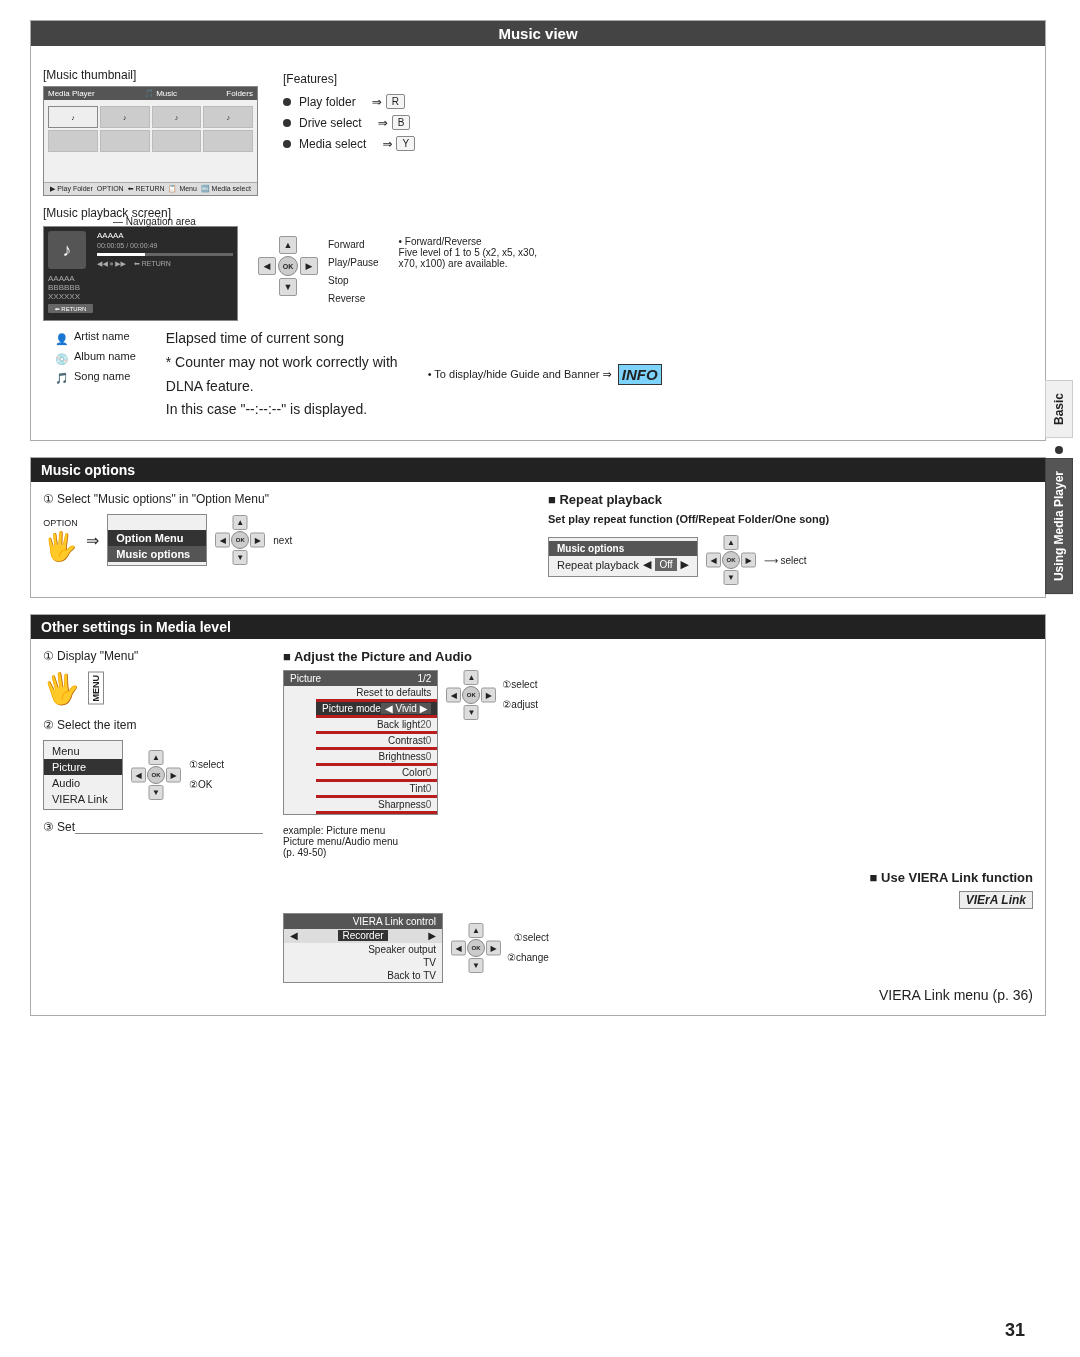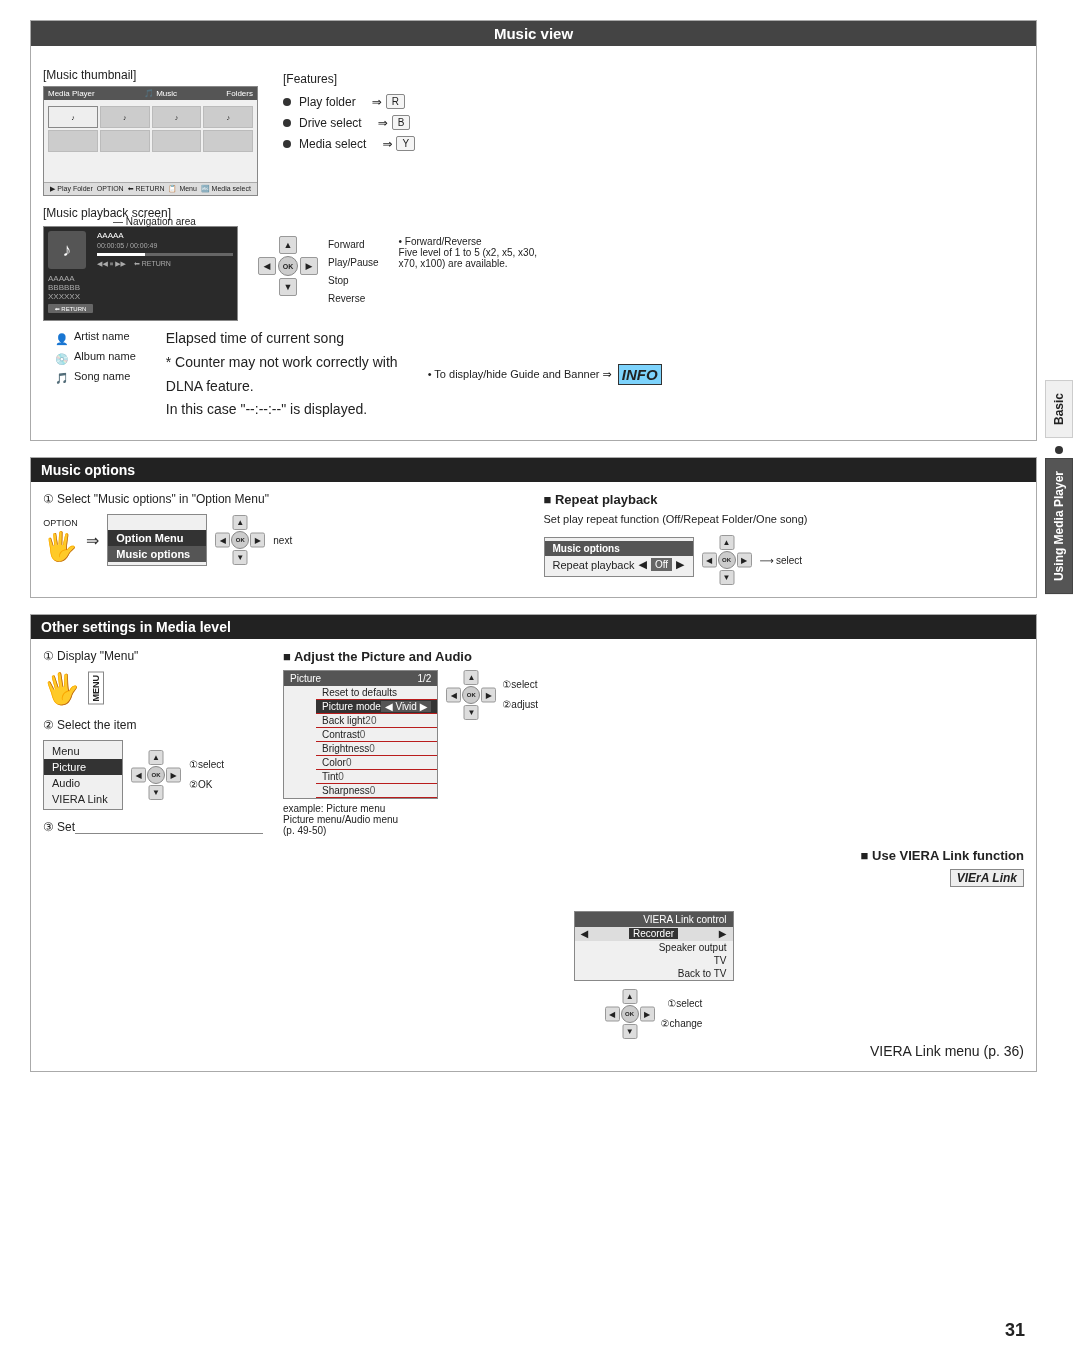--- a/index.html
+++ b/index.html
@@ -7,21 +7,21 @@
       width: 1080px;
       min-height: 1357px;
       background: #fff;
       font-family: Arial, sans-serif;
       font-size: 13px;
       color: #222;
       position: relative;
     }
 
     .page-container {
-      padding: 20px 43px 30px 30px;
+      padding: 20px 34px 30px 30px;
       max-width: 1080px;
     }
 
     
     .section-header {
       background: #444;
       color: #fff;
       font-size: 15px;
       font-weight: bold;
       text-align: center;
@@ -404,20 +404,21 @@
 
     .repeat-title {
       font-size: 13px;
       font-weight: bold;
       margin-bottom: 6px;
     }
 
     .repeat-desc {
       font-size: 11px;
       margin-bottom: 10px;
+      font-weight: bold;
     }
 
     .repeat-box {
       border: 1px solid #888;
       background: #f0f0f0;
       padding: 3px 0;
       margin-bottom: 6px;
     }
 
     .repeat-header {
@@ -546,22 +547,22 @@
       background: #555;
       color: #fff;
       padding: 2px 6px;
       display: flex;
       justify-content: space-between;
     }
 
     .pt-row {
       display: flex;
       padding: 1px 6px;
-      border-bottom: 1px solid #b91c1c;
-      justify-content: flex-start;
+      border-bottom: 3px solid #b91c1c;
+      justify-content: flex-end;
       margin-left: 32px;
     }
 
     .pt-row.highlight {
       background: #333;
       color: #fff;
     }
 
     .pt-value {
       color: #555;
@@ -573,21 +574,21 @@
       padding: 0 4px;
     }
 
     .adjust-labels {
       font-size: 10px;
       line-height: 2;
     }
 
     .adjust-note {
       font-size: 10px;
-      margin-top: 4px;
+      margin-top: 10px;
     }
 
     
     .viera-section {
       margin-top: 8px;
       text-align: right;
     }
 
     .viera-title {
       font-size: 13px;
@@ -639,22 +640,21 @@
 
     .vt-plain {
       padding: 1px 6px;
       font-size: 10px;
     }
 
     .viera-diagram {
       display: flex;
       align-items: center;
       gap: 8px;
-      margin-top: 20px;
-      flex-direction: column;
+      margin-top: 0;
     }
 
     .viera-note {
       font-size: 14px;
       margin-top: 4px;
     }
 
     .dpad-small {
       position: relative;
       width: 50px;

